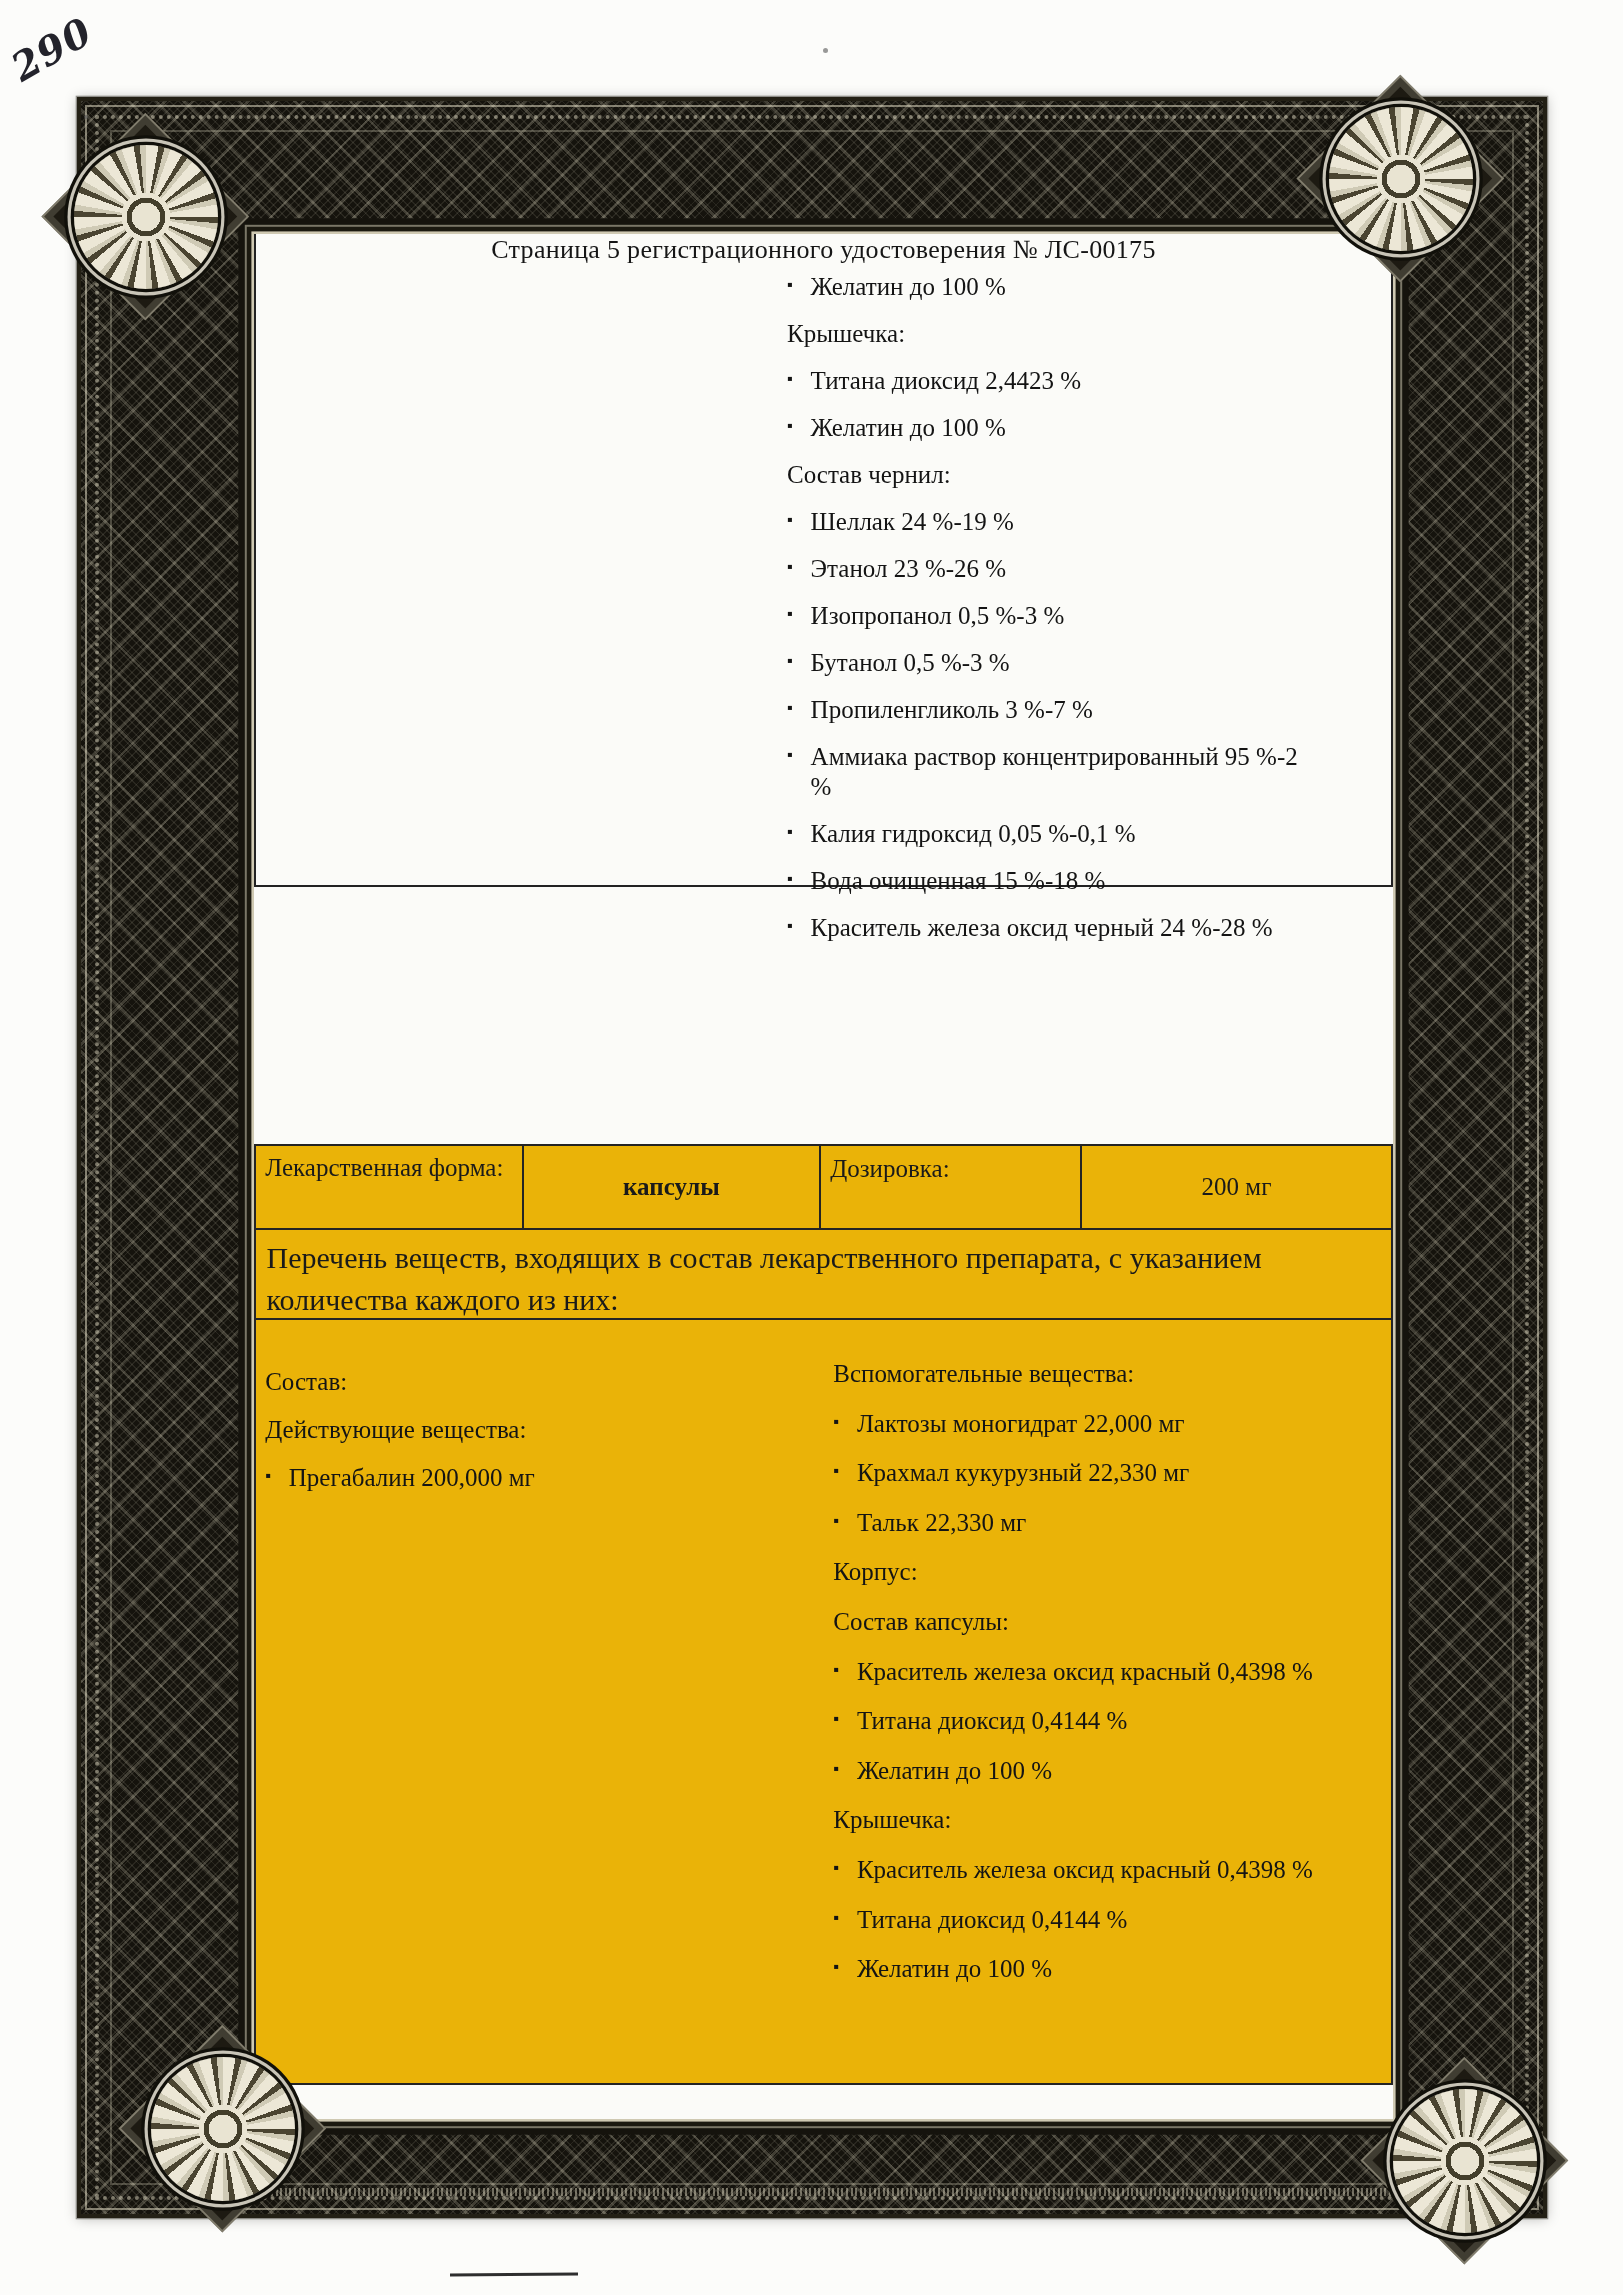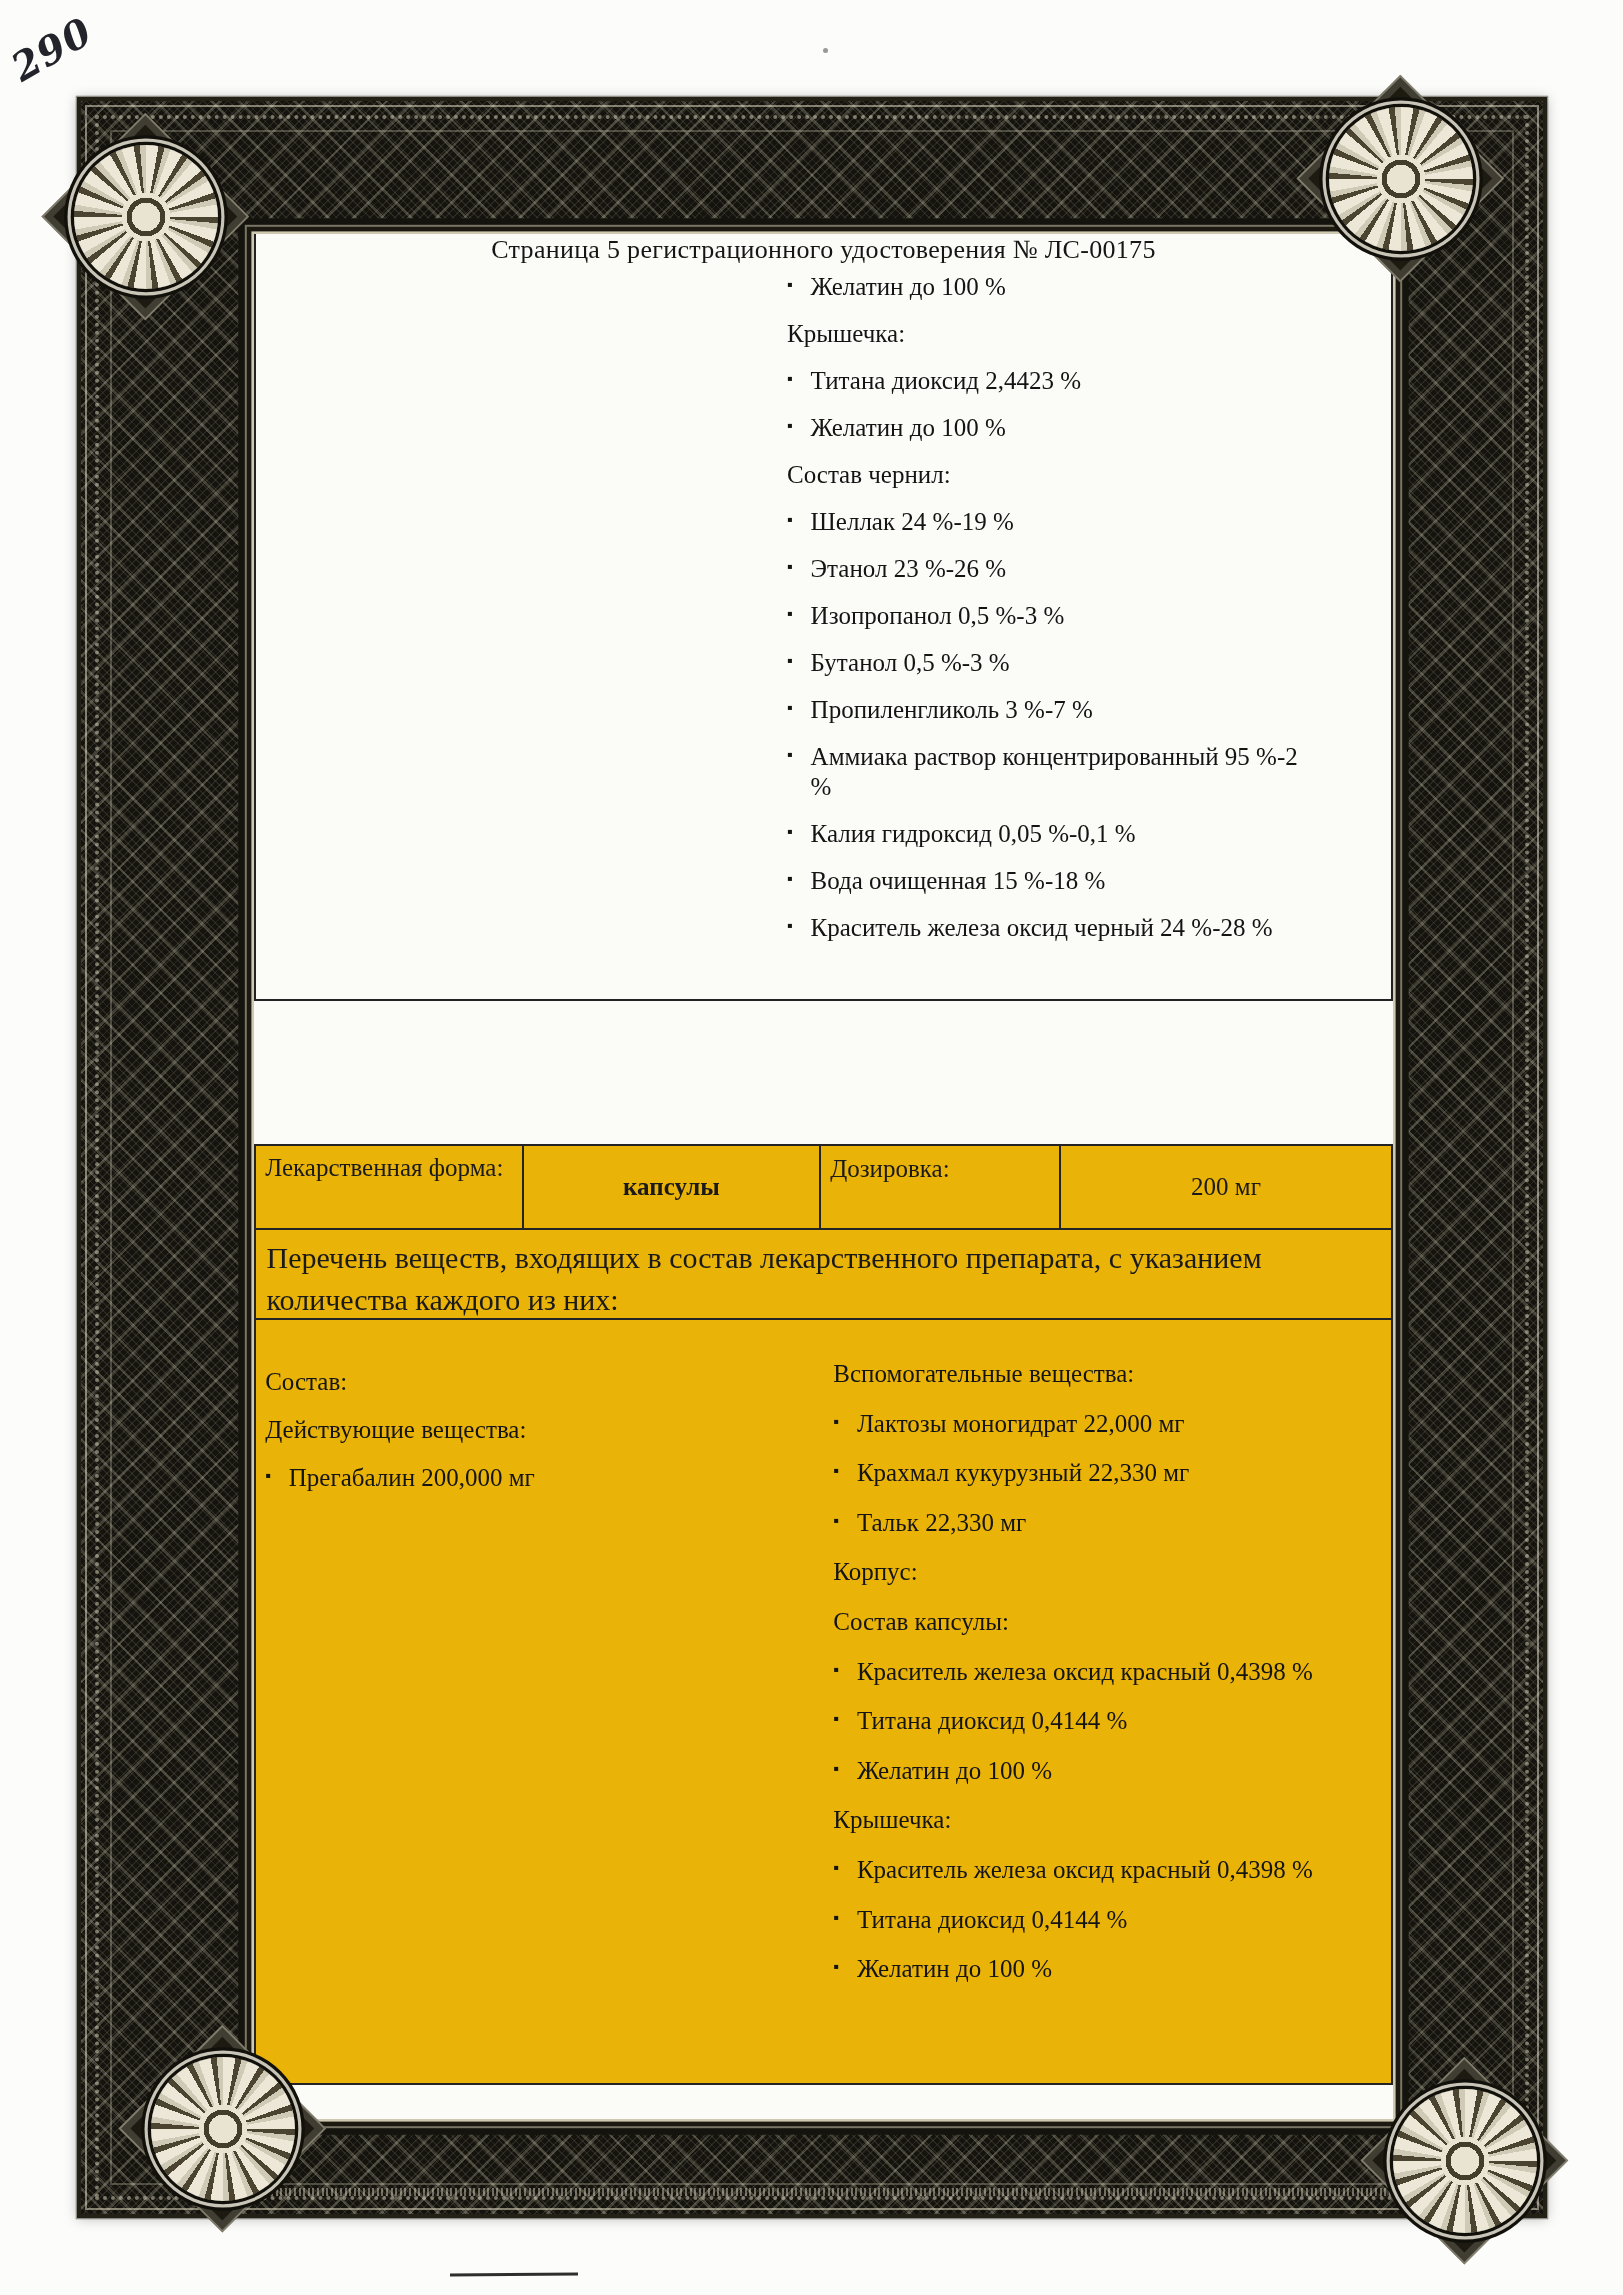--- a/index.html
+++ b/index.html
@@ -88,21 +88,21 @@
   .header {
     position:absolute; top:1.3px; left:0; width:100%;
     text-align:center;
     font-size:26px; letter-spacing:0.3px;
     color:#161616;
     white-space:nowrap;
   }
 
   
   .box1 {
-    position:absolute; left:0; top:0; width:100%; height:767px;
+    position:absolute; left:0; top:0; width:100%; height:653px;
     border:2px solid #222; border-top:none;
   }
   .box1 .list { position:absolute; left:531px; top:38px; width:524px; }
 
   
   .li { display:flex; font-size:25px; line-height:1.2; margin-bottom:17px; color:#141414; }
   .li .bullet { width:23.6px; flex:0 0 23.6px; font-size:16.4px; padding-top:3.3px; }
   .li .li-text { flex:1; }
   .li.plain { margin-left:0; }
 
@@ -111,21 +111,21 @@
     position:absolute; left:0; top:910px; width:1139px; height:941px;
     border:2px solid #242424;
     display:flex; flex-direction:column;
     background:#eab308;
   }
   .t-row1 { display:flex; height:84px; border-bottom:2px solid #242424; }
   .t-row1 .cell { border-right:2px solid #242424; font-size:25px; }
   .t-row1 .cell:last-child { border-right:none; }
   .c1 { width:268px; padding:5.2px 9.2px; line-height:1.35; }
   .c2 { width:297px; display:flex; align-items:center; justify-content:center; font-weight:bold; }
-  .c3 { width:240px; padding:9.2px 9.2px; }
+  .c3 { width:261px; padding:9.2px 9.2px; }
   .c4 { flex:1; display:flex; align-items:center; justify-content:center; font-weight:normal; }
   .t-row2 {
     height:90px; border-bottom:2px solid #242424;
     padding:6.5px 10.5px; font-size:30px; line-height:1.4;
   }
   .t-row3 { flex:1; display:flex; }
   .col-left  { width:576px; padding:19.6px 13px 0 9.2px;margin-top:27px; }
   .col-left .li { margin-bottom:18.3px; }
   .col-right { flex:1; padding:39px 26px 0 1.3px; }
   .col-right .li { margin-bottom:19.6px; }

